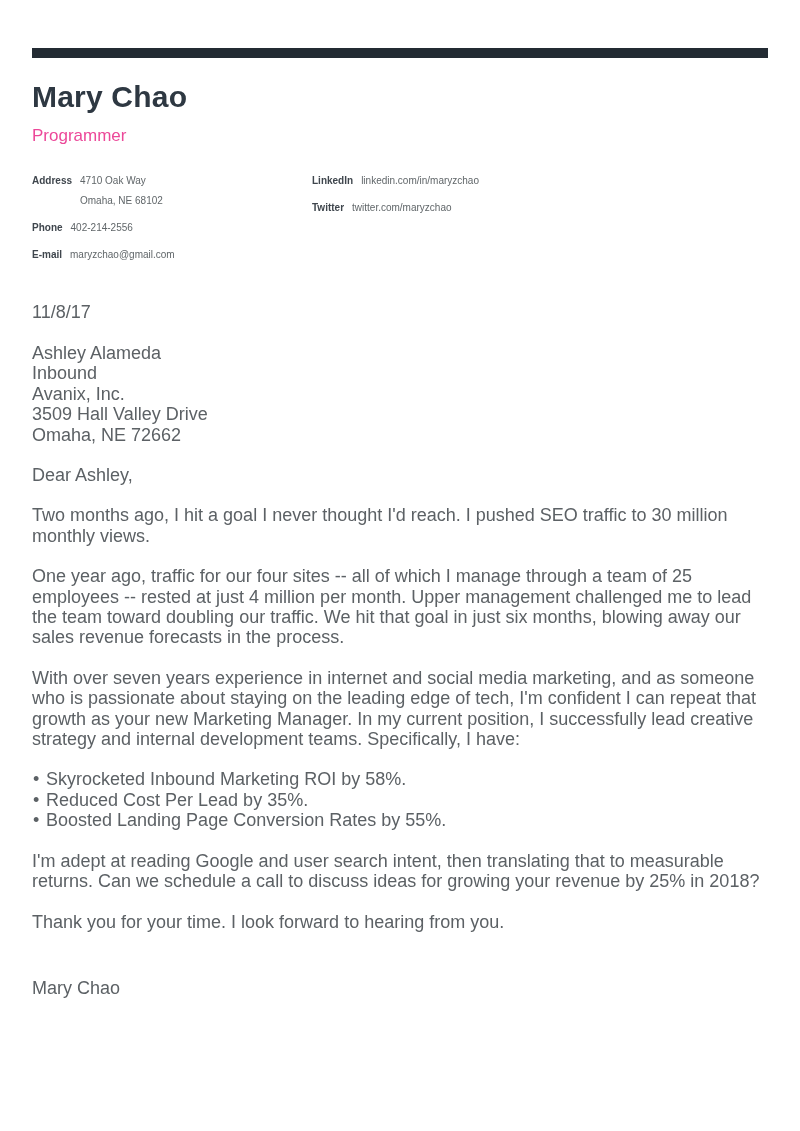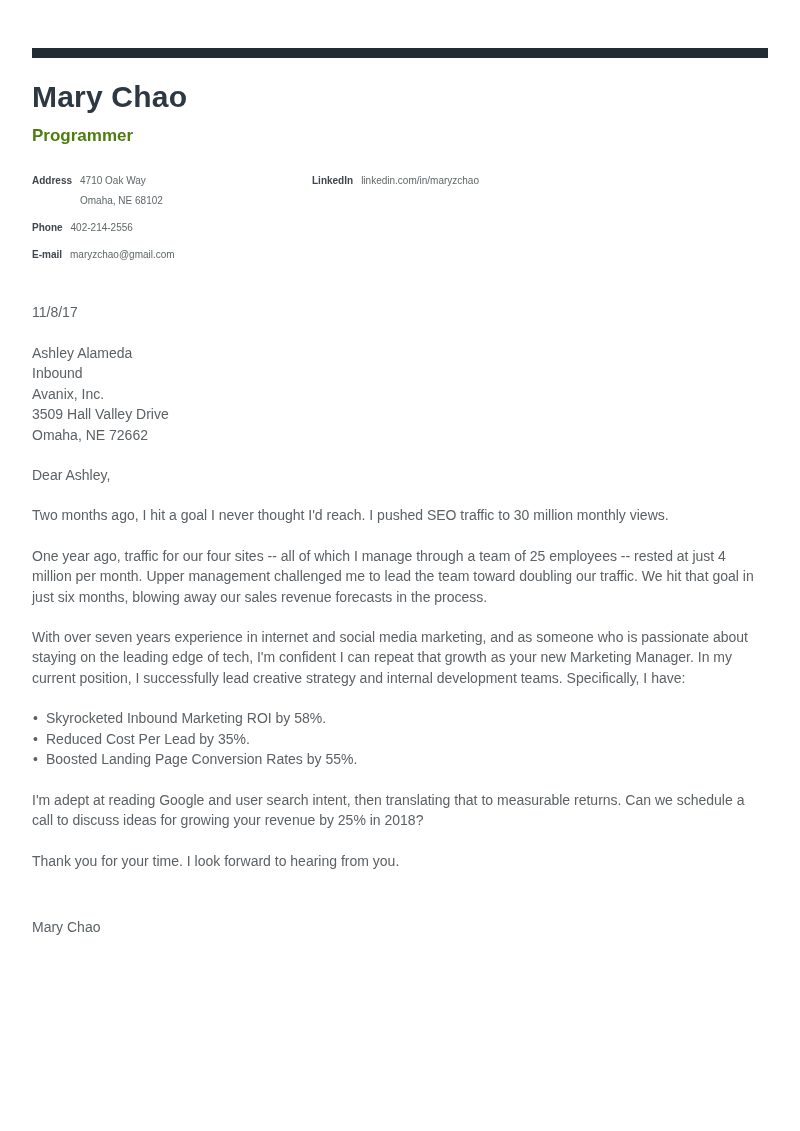--- a/index.html
+++ b/index.html
@@ -29,22 +29,22 @@
   }
   .applicant-name {
     font-size: 30px;
     font-weight: 700;
     color: #2e3842;
     line-height: 1.05;
     letter-spacing: 0.2px;
   }
   .applicant-title {
     font-size: 17px;
-    font-weight: 700;
-    color: #4d7c0f;
+    font-weight: 400;
+    color: #ec4899;
     margin-top: 13px;
   }
   .contact-section {
     display: flex;
     margin-top: 25px;
     font-size: 10px;
   }
   .contact-col-left { width: 280px; flex: 0 0 280px; }
   .contact-col-right { flex: 1; }
   .contact-row {
@@ -55,21 +55,21 @@
   }
   .contact-label {
     font-weight: 700;
     color: #3f464d;
     margin-right: 8px;
     white-space: nowrap;
   }
   .contact-value { color: #606669; }
   .contact-value div { line-height: 20px; }
   .letter-body {
-    font-size: 14px;
+    font-size: 18px;
     color: #5c6165;
     line-height: 20.4px;
   }
   .letter-date { margin-top: 30px; }
   .recipient-block { margin-top: 21px; }
   .letter-body p { margin-top: 20px; }
   .bullet-list {
     list-style: none;
     margin-top: 20px;
   }
@@ -118,20 +118,24 @@
         </div>
 
       </div>
       <div class="contact-col-right">
 
         <div class="contact-row">
           <span class="contact-label">LinkedIn</span>
           <span class="contact-value">linkedin.com/in/maryzchao</span>
         </div>
 
+        <div class="contact-row">
+          <span class="contact-label">Twitter</span>
+          <span class="contact-value">twitter.com/maryzchao</span>
+        </div>
 
       </div>
     </div>
 
     <div class="letter-body">
 
       <div class="letter-date">11/8/17</div>
 
       <div class="recipient-block">
         <div>Ashley Alameda</div>

